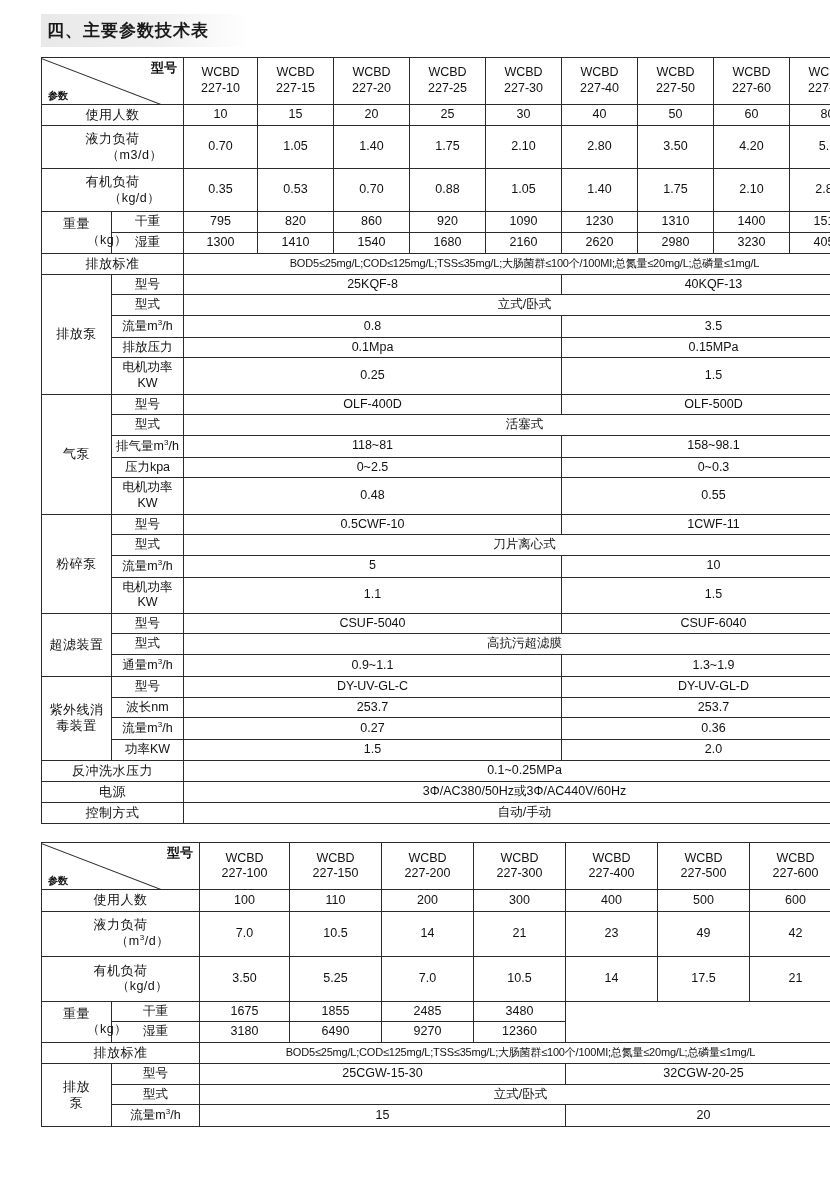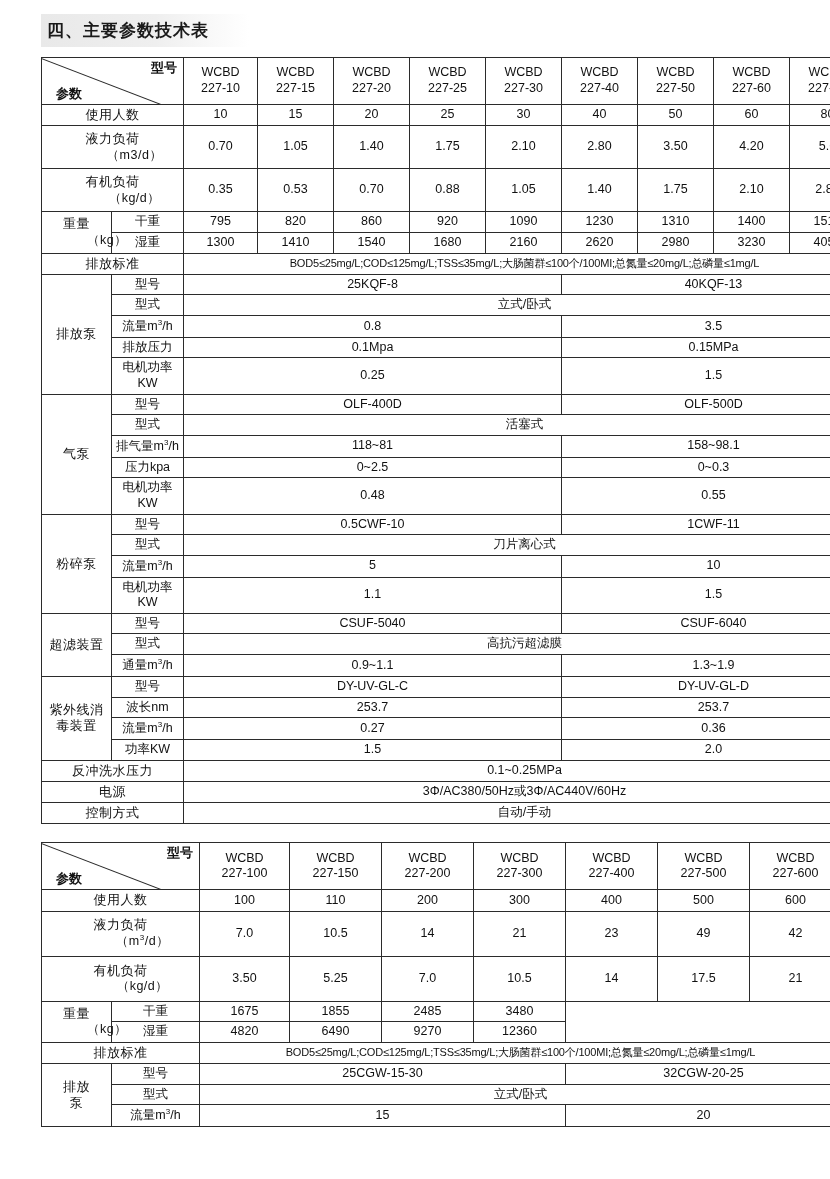--- a/index.html
+++ b/index.html
@@ -94,23 +94,23 @@
   .corner .tr {
     position: absolute;
     top: 2px;
     right: 6px;
     font-weight: bold;
     font-size: 13px;
   }
   .corner .bl {
     position: absolute;
     bottom: 2px;
-    left: 14px;
+    left: 6px;
     font-weight: bold;
-    font-size: 13px;
+    font-size: 10px;
   }
   .gap { height: 18px; }
   sup { font-size: 8px; vertical-align: super; }
 </style>
 </head>
 <body>
 
 <div class="page">
 
   <div class="heading-wrap">
@@ -484,21 +484,21 @@
         <td>1675</td>
         <td>1855</td>
         <td>2485</td>
         <td>3480</td>
         <td style="border:none"></td>
         <td style="border:none"></td>
         <td style="border:none"></td>
       </tr>
       <tr>
         <td>湿重</td>
-        <td>4820</td>
+        <td>3180</td>
         <td>6490</td>
         <td>9270</td>
         <td>12360</td>
         <td style="border:none"></td>
         <td style="border:none"></td>
         <td style="border:none"></td>
       </tr>
 
       <tr>
         <td class="lbl" colspan="2">排放标准</td>

